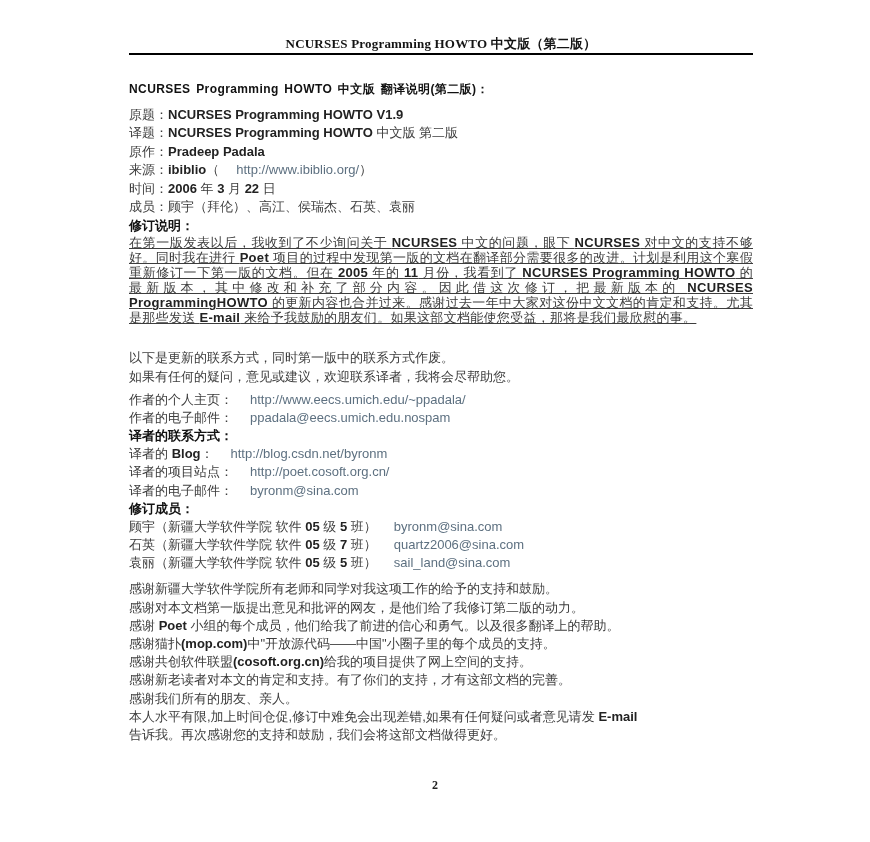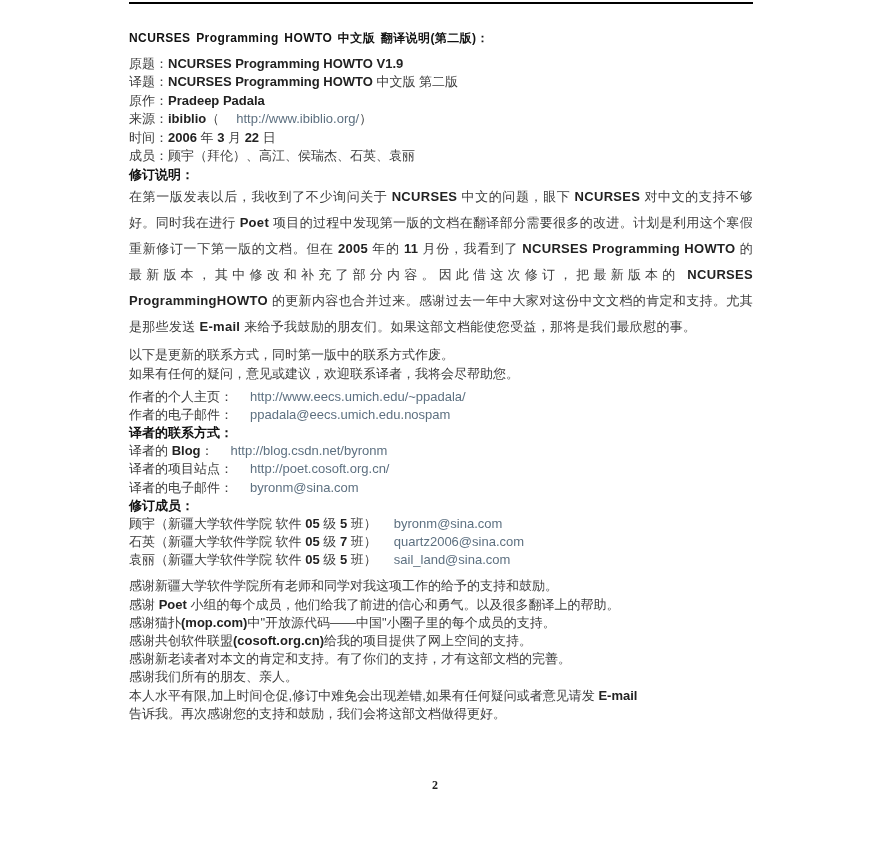--- a/index.html
+++ b/index.html
@@ -55,24 +55,25 @@
     line-height: 18.4px;
   }
   .sec-heading {
     font-weight: 700;
     color: #111111;
     line-height: 18px;
   }
   .revision-heading { margin-top: 1px; }
   .paragraph {
     text-align: justify;
-    line-height: 26px;
+    line-height: 15px;
     letter-spacing: 0.3px;
+    text-decoration: underline;
   }
-  .followup { margin-top: 6px; }
+  .followup { margin-top: 24px; }
   .followup .line { line-height: 18.2px; }
   .contacts { margin-top: 5px; }
   .contacts .line { line-height: 18.2px; }
   .thanks { margin-top: 8px; }
   .thanks .line { line-height: 18.2px; }
   .seg-b {
     font-weight: 700;
     color: #222222;
   }
   .seg-l {
@@ -90,20 +91,21 @@
     font-size: 12px;
     color: #222222;
   }
 </style>
 </head>
 <body>
 
 <div class="page">
   <div class="content">
 
+    <div class="running-header">NCURSES Programming HOWTO 中文版（第二版）</div>
     <div class="header-rule"></div>
 
     <div class="doc-title">NCURSES Programming HOWTO 中文版 翻译说明(第二版)：</div>
 
     <div class="meta">
       <div class="line"><span>原题：</span><span class="seg-b">NCURSES Programming HOWTO V1.9</span></div>
       <div class="line"><span>译题：</span><span class="seg-b">NCURSES Programming HOWTO</span><span> 中文版 第二版</span></div>
       <div class="line"><span>原作：</span><span class="seg-b">Pradeep Padala</span></div>
       <div class="line"><span>来源：</span><span class="seg-b">ibiblio</span><span>（</span><span class="seg-l">http://www.ibiblio.org/</span><span>）</span></div>
       <div class="line"><span>时间：</span><span class="seg-b">2006</span><span> 年 </span><span class="seg-b">3</span><span> 月 </span><span class="seg-b">22</span><span> 日</span></div>
@@ -128,20 +130,21 @@
       <div class="line"><span>译者的电子邮件：</span><span class="seg-l">byronm@sina.com</span></div>
 
       <div class="sec-heading">修订成员：</div>
       <div class="line"><span>顾宇（新疆大学软件学院 软件 </span><span class="seg-b">05</span><span> 级 </span><span class="seg-b">5</span><span> 班）</span><span class="seg-l">byronm@sina.com</span></div>
       <div class="line"><span>石英（新疆大学软件学院 软件 </span><span class="seg-b">05</span><span> 级 </span><span class="seg-b">7</span><span> 班）</span><span class="seg-l">quartz2006@sina.com</span></div>
       <div class="line"><span>袁丽（新疆大学软件学院 软件 </span><span class="seg-b">05</span><span> 级 </span><span class="seg-b">5</span><span> 班）</span><span class="seg-l">sail_land@sina.com</span></div>
     </div>
 
     <div class="thanks">
       <div class="line"><span>感谢新疆大学软件学院所有老师和同学对我这项工作的给予的支持和鼓励。</span></div>
+      <div class="line"><span>感谢对本文档第一版提出意见和批评的网友，是他们给了我修订第二版的动力。</span></div>
       <div class="line"><span>感谢 </span><span class="seg-b">Poet</span><span> 小组的每个成员，他们给我了前进的信心和勇气。以及很多翻译上的帮助。</span></div>
       <div class="line"><span>感谢猫扑</span><span class="seg-b">(mop.com)</span><span>中"开放源代码——中国"小圈子里的每个成员的支持。</span></div>
       <div class="line"><span>感谢共创软件联盟</span><span class="seg-b">(cosoft.org.cn)</span><span>给我的项目提供了网上空间的支持。</span></div>
       <div class="line"><span>感谢新老读者对本文的肯定和支持。有了你们的支持，才有这部文档的完善。</span></div>
       <div class="line"><span>感谢我们所有的朋友、亲人。</span></div>
       <div class="line"><span>本人水平有限,加上时间仓促,修订中难免会出现差错,如果有任何疑问或者意见请发 </span><span class="seg-b">E-mail</span></div>
       <div class="line"><span>告诉我。再次感谢您的支持和鼓励，我们会将这部文档做得更好。</span></div>
     </div>
 
   </div>

